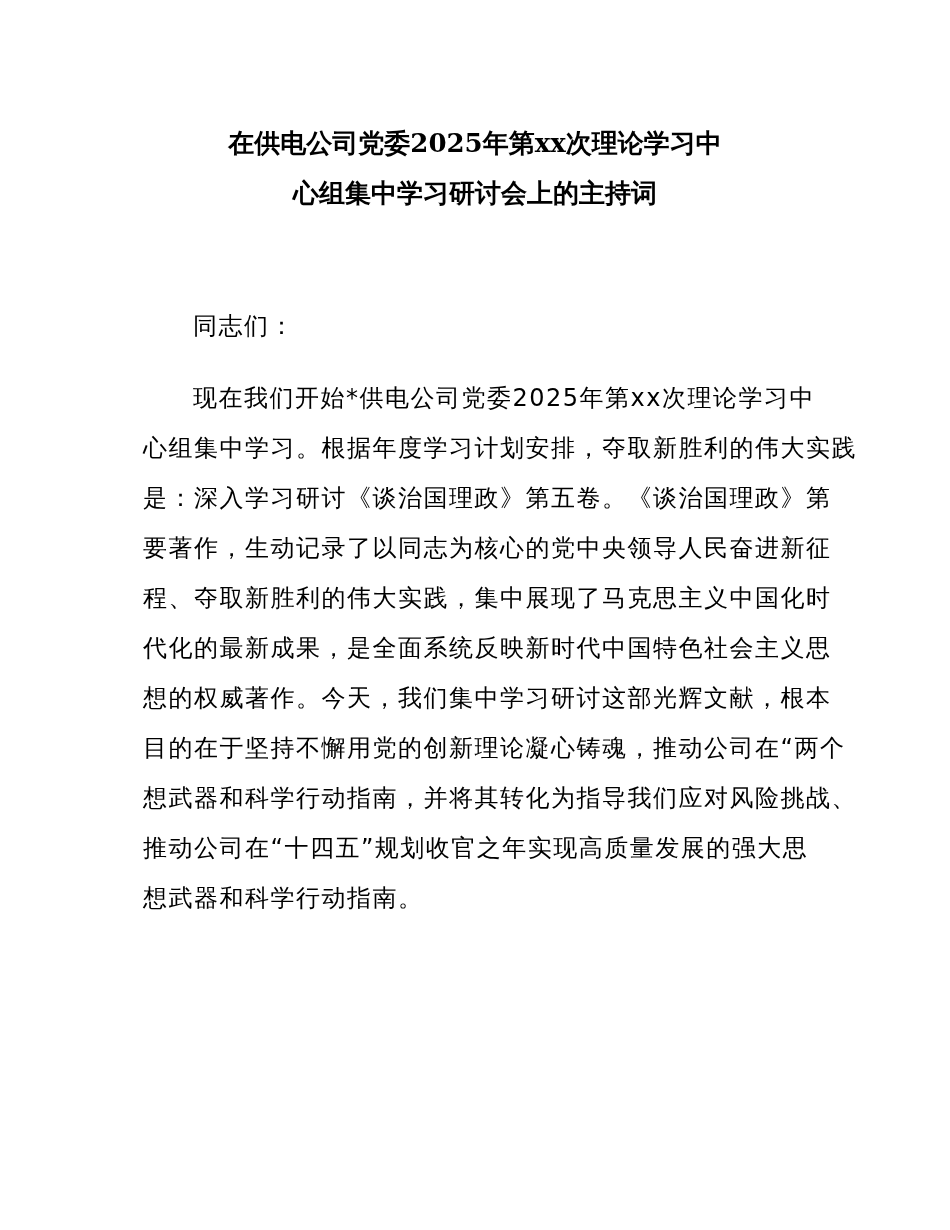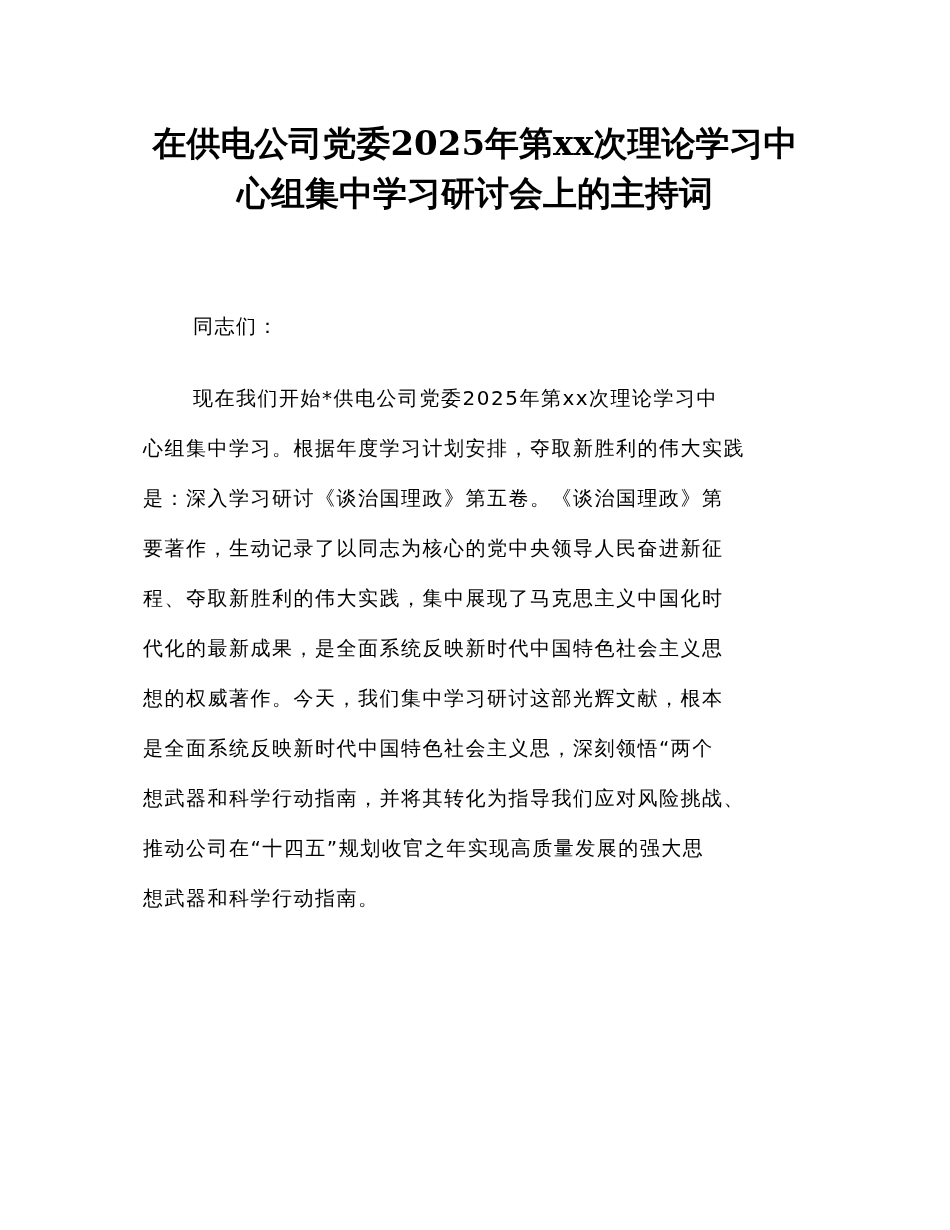--- a/index.html
+++ b/index.html
@@ -23,35 +23,35 @@
       background: #ffffff;
     }
     .title {
       position: absolute;
       left: 0;
       width: 950px;
       top: 118px;
       text-align: center;
       font-family: "DejaVu Serif", "Liberation Serif", serif;
       font-weight: bold;
-      font-size: 34px;
+      font-size: 26px;
       line-height: 50px;
       letter-spacing: 0px;
     }
     .title .tline {
       display: block;
       white-space: nowrap;
     }
     .body-text {
       position: absolute;
       left: 143px;
       top: 308px;
       width: 700px;
       font-family: "DejaVu Sans", "Liberation Sans", sans-serif;
-      font-size: 20px;
+      font-size: 24px;
       letter-spacing: 1.5px;
     }
     .line {
       display: block;
       height: 50px;
       line-height: 36px;
       white-space: nowrap;
     }
     .indent {
       padding-left: 50px;
@@ -74,20 +74,20 @@
     <span class="line indent salutation">同志们：</span>
 
     <div>
       <span class="line indent">现在我们开始*供电公司党委2025年第xx次理论学习中</span>
       <span class="line">心组集中学习。根据年度学习计划安排，夺取新胜利的伟大实践</span>
       <span class="line">是：深入学习研讨《谈治国理政》第五卷。《谈治国理政》第</span>
       <span class="line">要著作，生动记录了以同志为核心的党中央领导人民奋进新征</span>
       <span class="line">程、夺取新胜利的伟大实践，集中展现了马克思主义中国化时</span>
       <span class="line">代化的最新成果，是全面系统反映新时代中国特色社会主义思</span>
       <span class="line">想的权威著作。今天，我们集中学习研讨这部光辉文献，根本</span>
-      <span class="line">是全面系统反映新时代中国特色社会主义思，深刻领悟“两个</span>
+      <span class="line">目的在于坚持不懈用党的创新理论凝心铸魂，推动公司在“两个</span>
       <span class="line">想武器和科学行动指南，并将其转化为指导我们应对风险挑战、</span>
       <span class="line">推动公司在“十四五”规划收官之年实现高质量发展的强大思</span>
       <span class="line">想武器和科学行动指南。</span>
     </div>
   </div>
 
 </div>
 
 </body></html>

